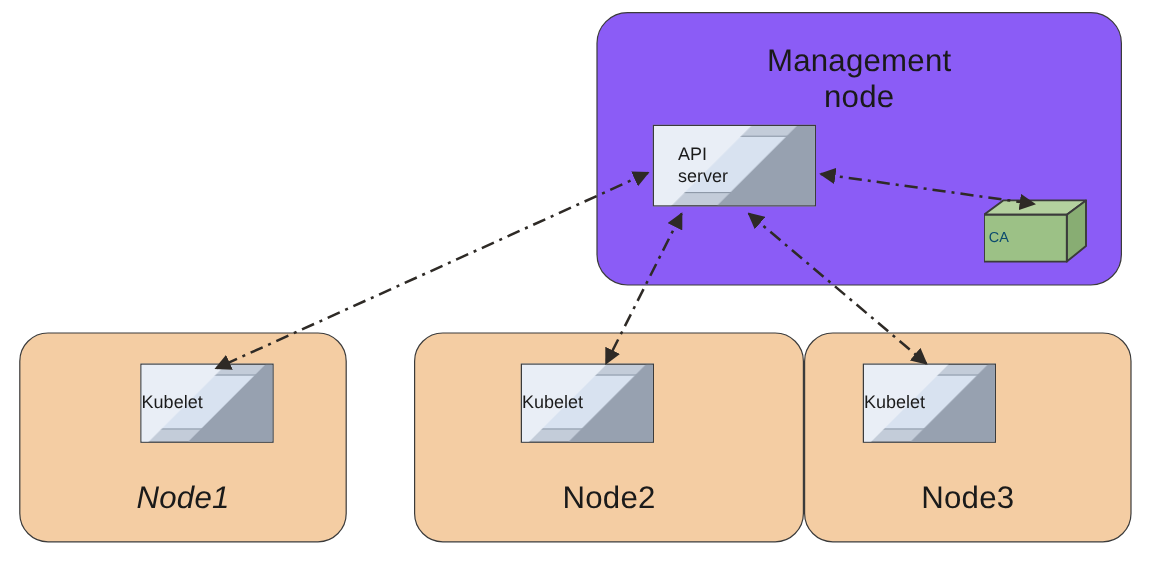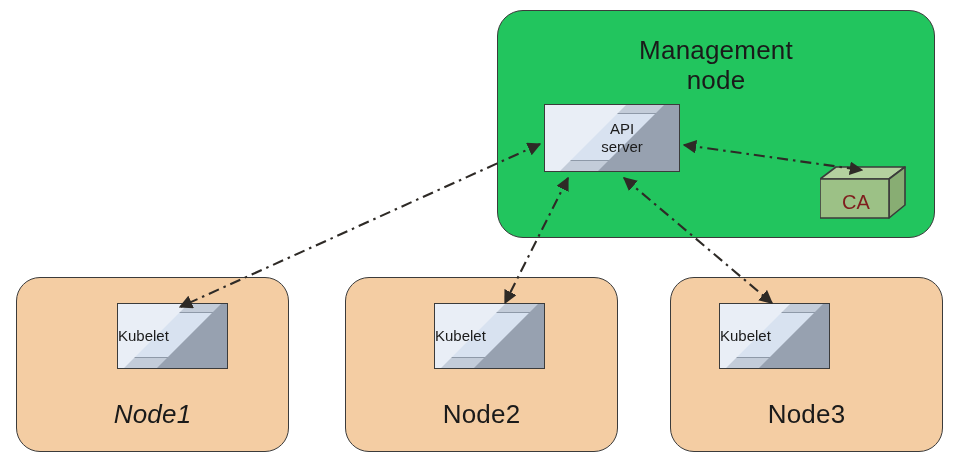--- a/index.html
+++ b/index.html
@@ -31,21 +31,21 @@
 
   
   .panel {
     position: absolute;
     box-sizing: border-box;
     border: 1.6px solid #3b3b3b;
     border-radius: 26px;
     z-index: 1;
   }
   .panel-mgmt {
-    background: #22c55e;
+    background: #8b5cf6;
     padding-left: 48px;
   }
   .panel-node {
     background: #f4cda3;
     border-radius: 24px;
   }
 
   .panel-title {
     position: absolute;
     left: 0;
@@ -98,38 +98,38 @@
     left: 0; right: 0;
     top: 50%;
     transform: translateY(-50%);
     color: #1b1b1b;
     font-size: 15px;
     line-height: 1.18;
     white-space: pre-line;
     z-index: 2;
   }
   .bevel-label.align-left {
-    text-align: center;
+    text-align: left;
     padding-left: 20px;
   }
 
   
   .cuboid {
     position: absolute;
     z-index: 3;
   }
   .cuboid svg { display: block; }
   .cuboid-label {
     position: absolute;
     left: 0;
     top: 29px;
     width: 62px;
-    text-align: center;
-    font-size: 20px;
-    color: #7f1d1d;
+    text-align: left;
+    font-size: 12px;
+    color: #0c4a6e;
   }
 </style>
 </head>
 <body>
 
 <div id="canvas">
 
   <div class="panel panel-mgmt" style="left:497px; top:10px; width:438px; height:228px;">
     <div class="panel-title mgmt-title">Management
 node</div>
@@ -156,21 +156,21 @@
 
   <div class="panel panel-node" style="left:16px; top:277px; width:273px; height:175px;font-style:italic;">
     <div class="panel-title node-title">Node1</div>
   </div>
   <div class="bevel-box" style="left:117px; top:303px; width:111px; height:66px;">
     <div class="bevel-face"></div>
     <div class="chamfer-tl"></div>
     <div class="bevel-label">Kubelet</div>
   </div>
 
-  <div class="panel panel-node" style="left:345px; top:277px; width:273px; height:175px;">
+  <div class="panel panel-node" style="left:345px; top:277px; width:325px; height:175px;">
     <div class="panel-title node-title">Node2</div>
   </div>
   <div class="bevel-box" style="left:434px; top:303px; width:111px; height:66px;">
     <div class="bevel-face"></div>
     <div class="chamfer-tl"></div>
     <div class="bevel-label">Kubelet</div>
   </div>
 
   <div class="panel panel-node" style="left:670px; top:277px; width:273px; height:175px;text-decoration:underline;">
     <div class="panel-title node-title">Node3</div>

